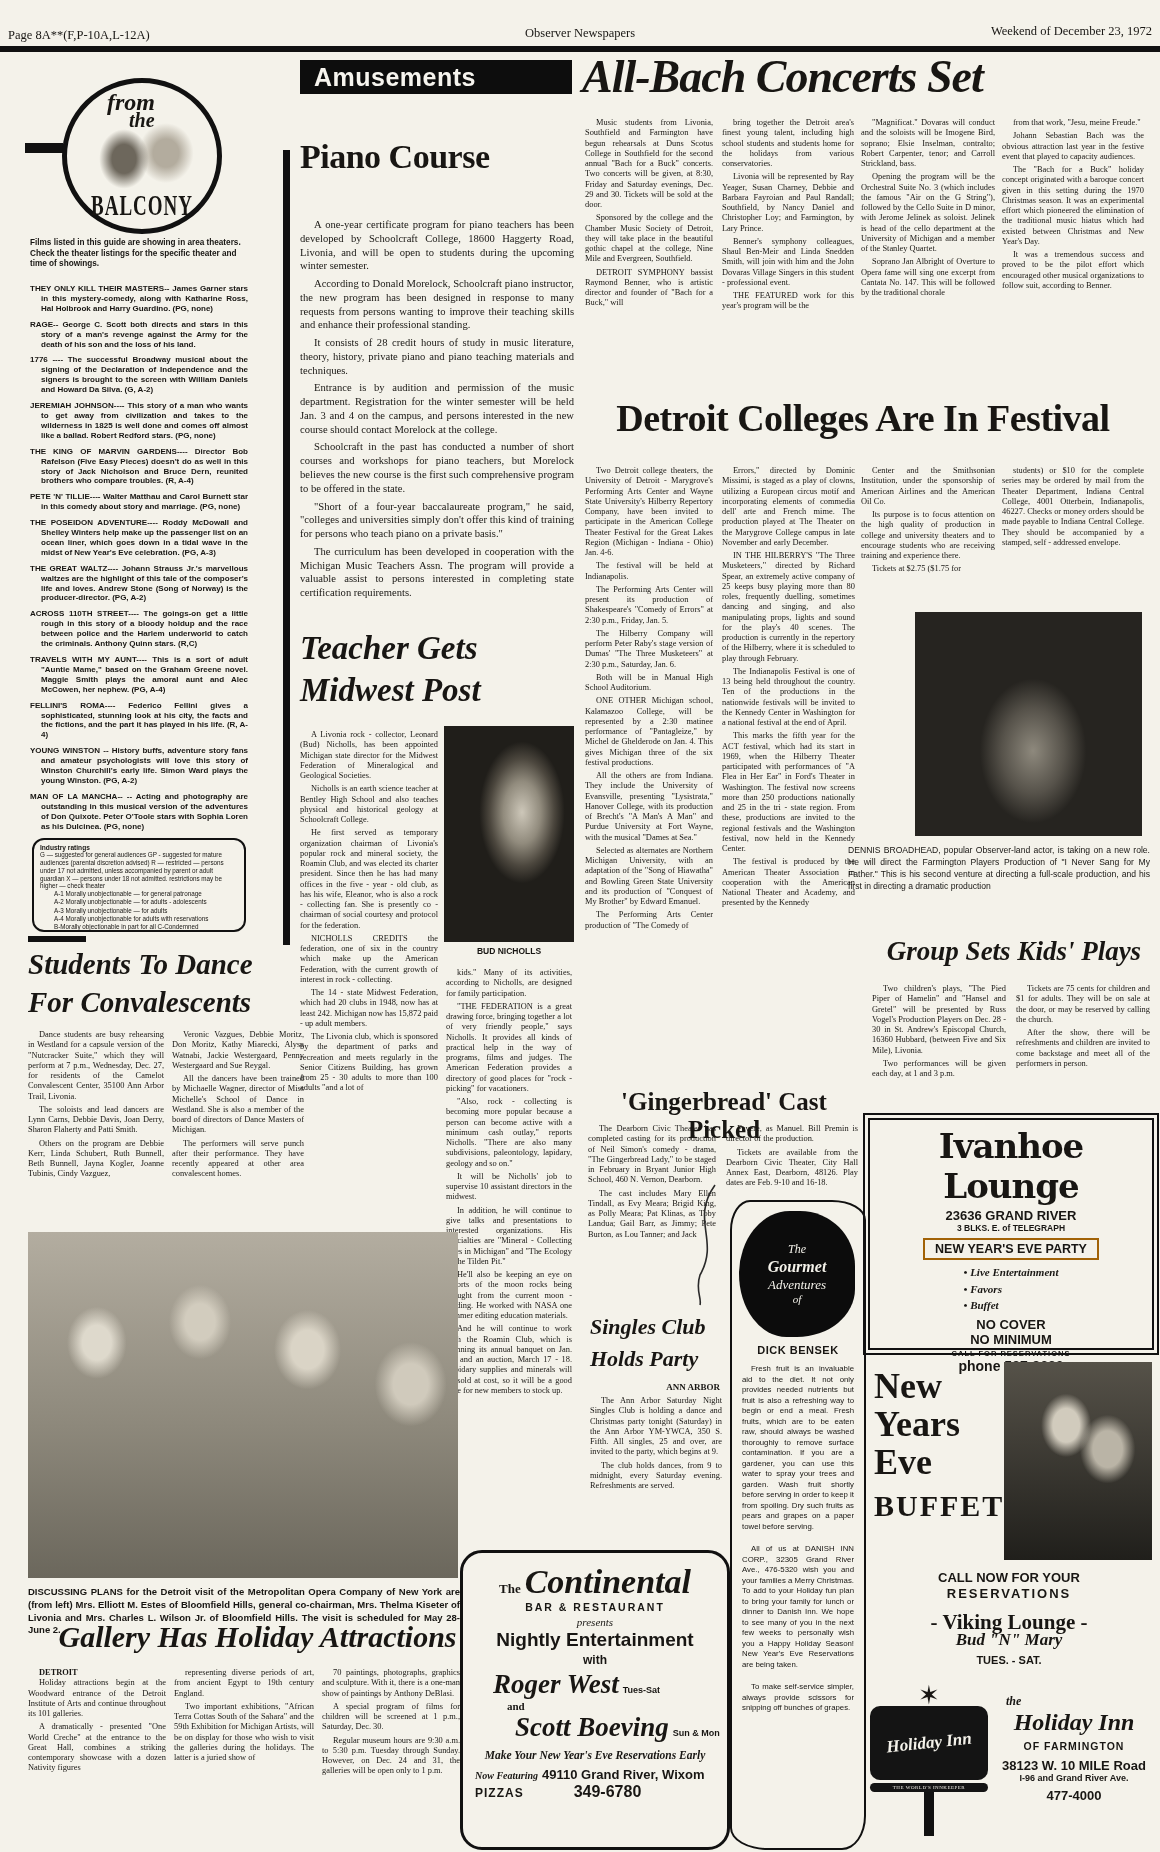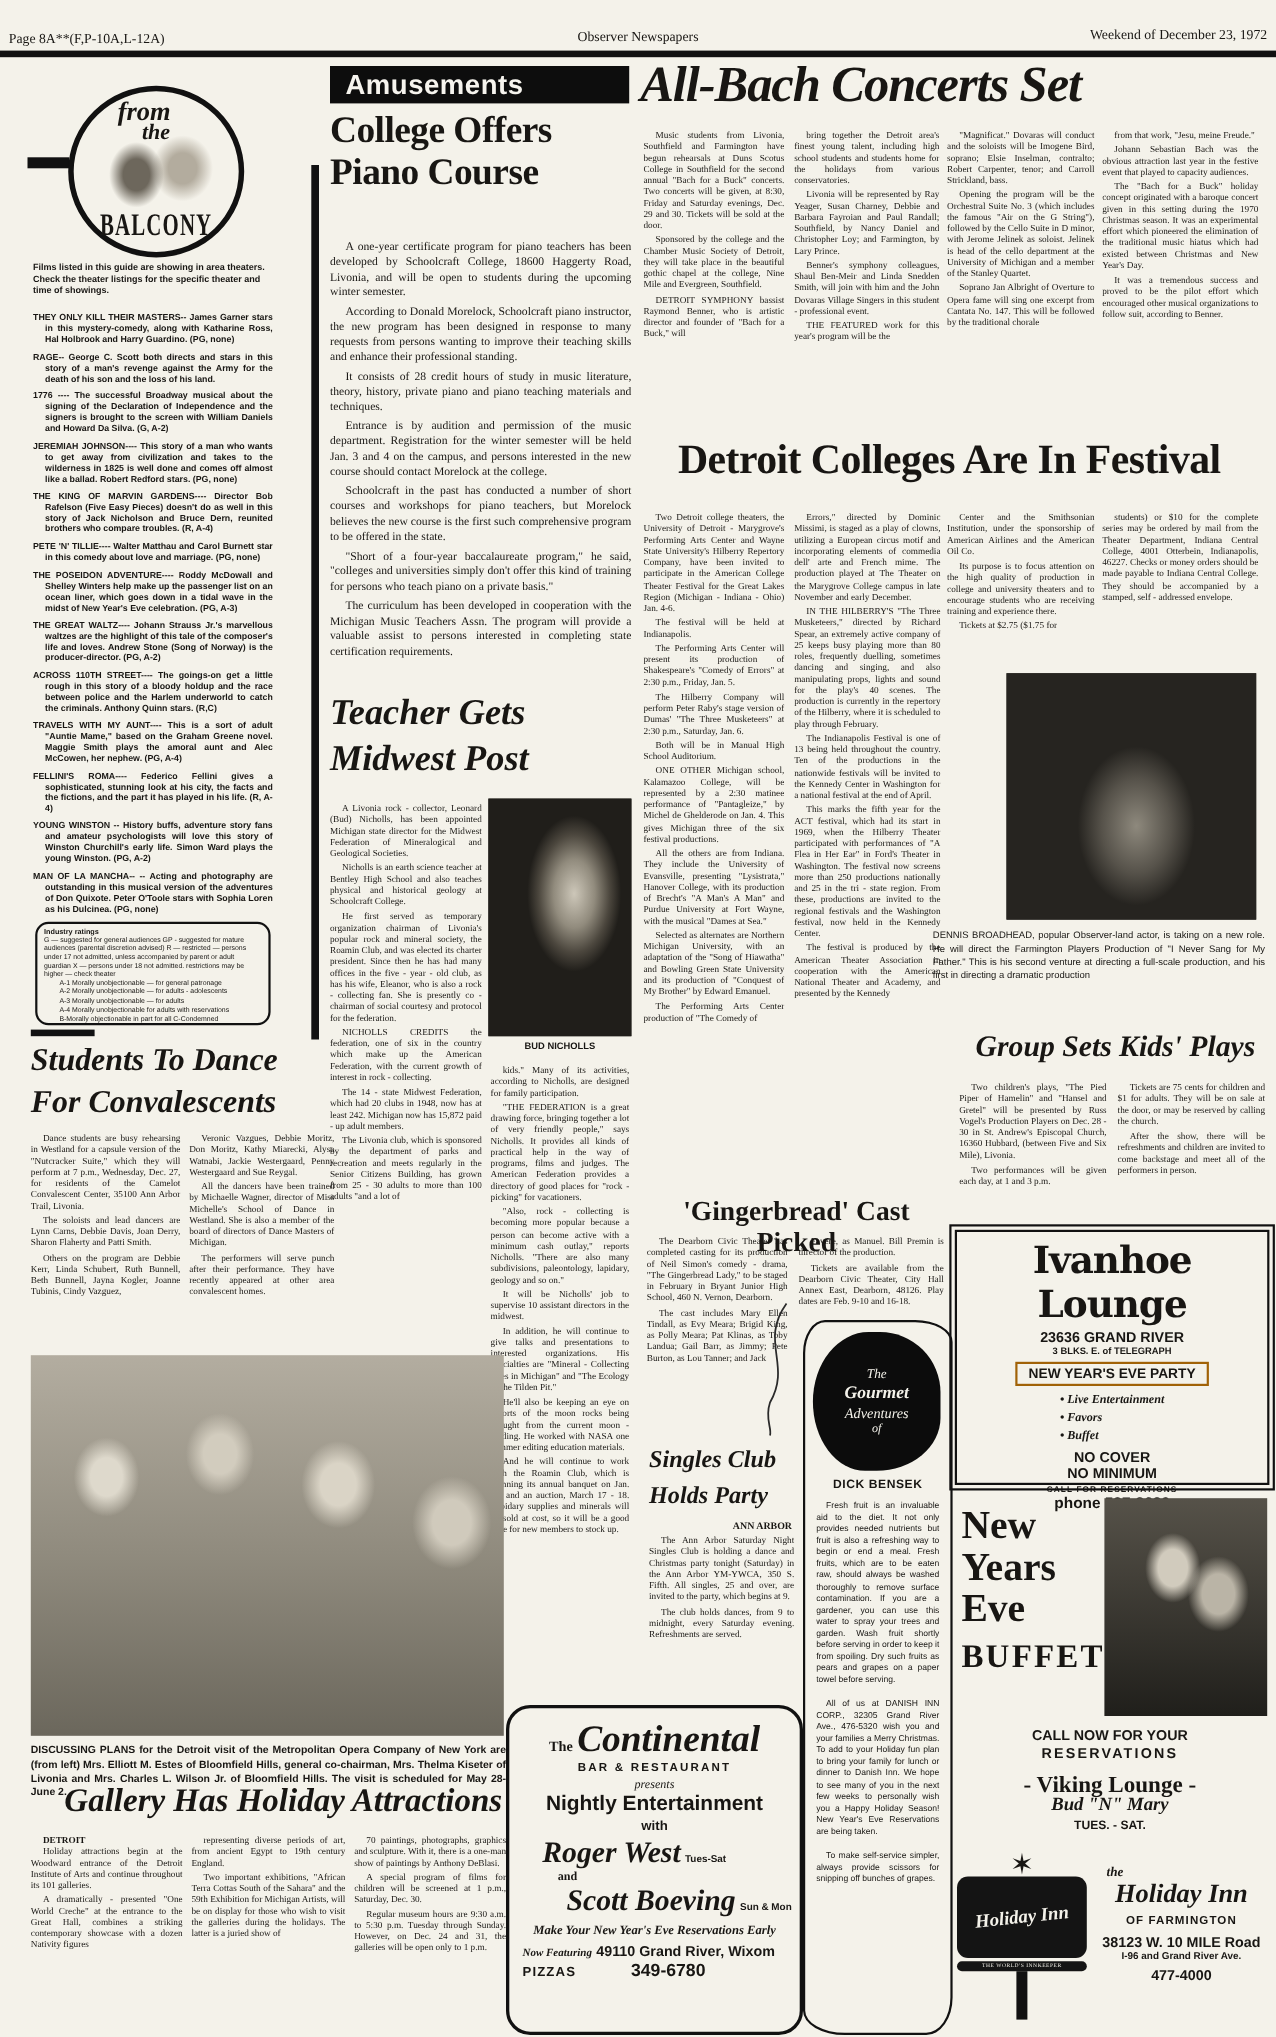--- a/index.html
+++ b/index.html
@@ -102,21 +102,21 @@
       <p class="listing"><b>THEY ONLY KILL THEIR MASTERS--</b> <span>James Garner stars in this mystery-comedy, along with Katharine Ross, Hal Holbrook and Harry Guardino. (PG, none)</span></p>
 
       <p class="listing"><b>RAGE--</b> <span>George C. Scott both directs and stars in this story of a man's revenge against the Army for the death of his son and the loss of his land.</span></p>
 
       <p class="listing"><b>1776 ----</b> <span>The successful Broadway musical about the signing of the Declaration of Independence and the signers is brought to the screen with William Daniels and Howard Da Silva. (G, A-2)</span></p>
 
       <p class="listing"><b>JEREMIAH JOHNSON----</b> <span>This story of a man who wants to get away from civilization and takes to the wilderness in 1825 is well done and comes off almost like a ballad. Robert Redford stars. (PG, none)</span></p>
 
       <p class="listing"><b>THE KING OF MARVIN GARDENS----</b> <span>Director Bob Rafelson (Five Easy Pieces) doesn't do as well in this story of Jack Nicholson and Bruce Dern, reunited brothers who compare troubles. (R, A-4)</span></p>
 
-      <p class="listing"><b>PETE 'N' TILLIE----</b> <span>Walter Matthau and Carol Burnett star in this comedy about love and marriage. (PG, none)</span></p>
+      <p class="listing"><b>PETE 'N' TILLIE----</b> <span>Walter Matthau and Carol Burnett star in this comedy about story and marriage. (PG, none)</span></p>
 
       <p class="listing"><b>THE POSEIDON ADVENTURE----</b> <span>Roddy McDowall and Shelley Winters help make up the passenger list on an ocean liner, which goes down in a tidal wave in the midst of New Year's Eve celebration. (PG, A-3)</span></p>
 
       <p class="listing"><b>THE GREAT WALTZ----</b> <span>Johann Strauss Jr.'s marvellous waltzes are the highlight of this tale of the composer's life and loves. Andrew Stone (Song of Norway) is the producer-director. (PG, A-2)</span></p>
 
       <p class="listing"><b>ACROSS 110TH STREET----</b> <span>The goings-on get a little rough in this story of a bloody holdup and the race between police and the Harlem underworld to catch the criminals. Anthony Quinn stars. (R,C)</span></p>
 
       <p class="listing"><b>TRAVELS WITH MY AUNT----</b> <span>This is a sort of adult "Auntie Mame," based on the Graham Greene novel. Maggie Smith plays the amoral aunt and Alec McCowen, her nephew. (PG, A-4)</span></p>
 
       <p class="listing"><b>FELLINI'S ROMA----</b> <span>Federico Fellini gives a sophisticated, stunning look at his city, the facts and the fictions, and the part it has played in his life. (R, A-4)</span></p>
@@ -134,21 +134,20 @@
     <p class="rating-line">A-1 Morally unobjectionable — for general patronage</p>
         <p class="rating-line">A-2 Morally unobjectionable — for adults - adolescents</p>
         <p class="rating-line">A-3 Morally unobjectionable — for adults</p>
         <p class="rating-line">A-4 Morally unobjectionable for adults with reservations</p>
         <p class="rating-line">B-Morally objectionable in part for all  C-Condemned</p>
       </div>
   </div>
   <div class="abs rule" style="left:283px;top:150px;width:7px;height:795px;"></div>
 
   <div class="abs banner" style="left:300px;top:60px;width:258px;height:34px;">Amusements</div>
-  <div class="abs h-piano" style="left:300px;top:102px;width:280px;">College Offers</div>
   <div class="abs h-piano" style="left:300px;top:140px;width:280px;">Piano Course</div>
   <div class="abs col piano" style="left:300px;top:218px;width:274px;height:462px;text-align:justify;">
 
   <p>A one-year certificate program for piano teachers has been developed by Schoolcraft College, 18600 Haggerty Road, Livonia, and will be open to students during the upcoming winter semester.</p>
       <p>According to Donald Morelock, Schoolcraft piano instructor, the new program has been designed in response to many requests from persons wanting to improve their teaching skills and enhance their professional standing.</p>
       <p>It consists of 28 credit hours of study in music literature, theory, history, private piano and piano teaching materials and techniques.</p>
       <p>Entrance is by audition and permission of the music department. Registration for the winter semester will be held Jan. 3 and 4 on the campus, and persons interested in the new course should contact Morelock at the college.</p>
       <p>Schoolcraft in the past has conducted a number of short courses and workshops for piano teachers, but Morelock believes the new course is the first such comprehensive program to be offered in the state.</p>
       <p>"Short of a four-year baccalaureate program," he said, "colleges and universities simply don't offer this kind of training for persons who teach piano on a private basis."</p>
       <p>The curriculum has been developed in cooperation with the Michigan Music Teachers Assn. The program will provide a valuable assist to persons interested in completing state certification requirements.</p>

